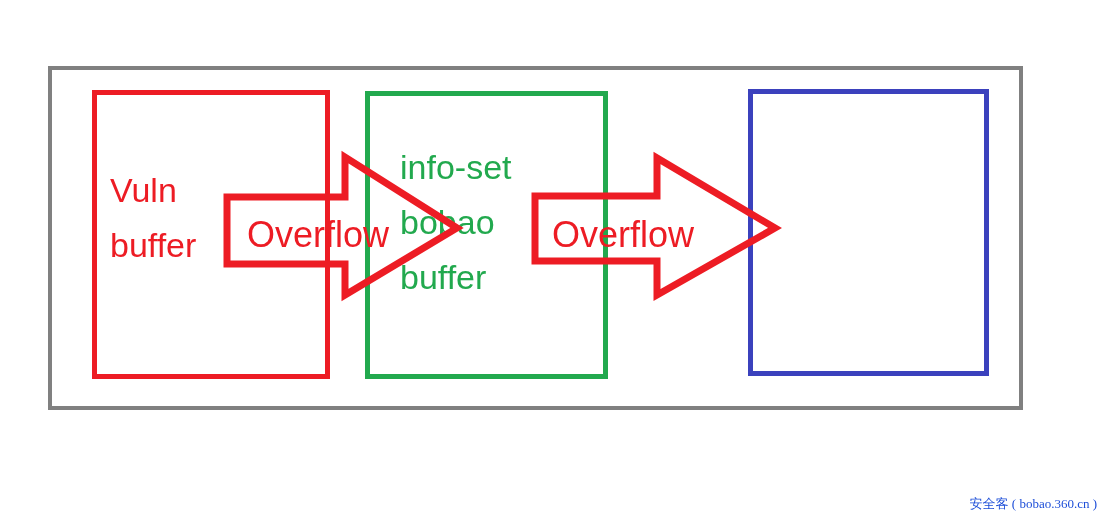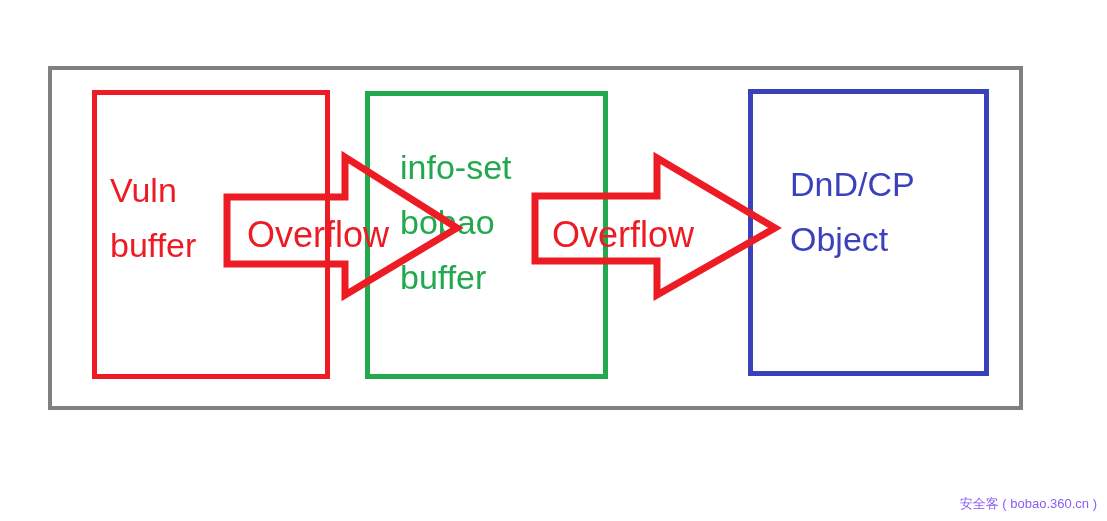--- a/index.html
+++ b/index.html
@@ -109,44 +109,42 @@
   #label-overflow-2 {
     left: 552px;
     top: 214px;
   }
   
   #watermark {
     position: absolute;
     right: 10px;
     bottom: 8px;
     font-size: 13px;
-    color: #8b5cf6;
-    font-family: Liberation Sans, sans-serif;
+    color: #1d4ed8;
+    font-family: Liberation Serif, serif;
     white-space: nowrap;
   }
 </style>
 </head>
 <body>
 
 <div id="canvas">
 
   <div id="outer-frame"></div>
 
   <div class="box" id="box-vuln-buffer"></div>
   <div class="box-text" id="text-vuln-buffer">Vuln
 buffer</div>
 
   <div class="box" id="box-info-set"></div>
   <div class="box-text" id="text-info-set">info-set
 bobao
 buffer</div>
 
   <div class="box" id="box-dnd-cp"></div>
-  <div class="box-text" id="text-dnd-cp">DnD/CP
-Object</div>
 
   <svg id="arrow-layer" viewBox="0 0 1107 521" width="1107" height="521">
 
     <polygon class="arrow-shape" points="227,197 345,197 345,157 457,228 345,295 345,264 227,264"></polygon>
 
     <polygon class="arrow-shape" points="535,196 657,196 657,158 775,228 657,295 657,261 535,261"></polygon>
   </svg>
 
   <div class="arrow-label" id="label-overflow-1">Overflow</div>
   <div class="arrow-label" id="label-overflow-2">Overflow</div>

